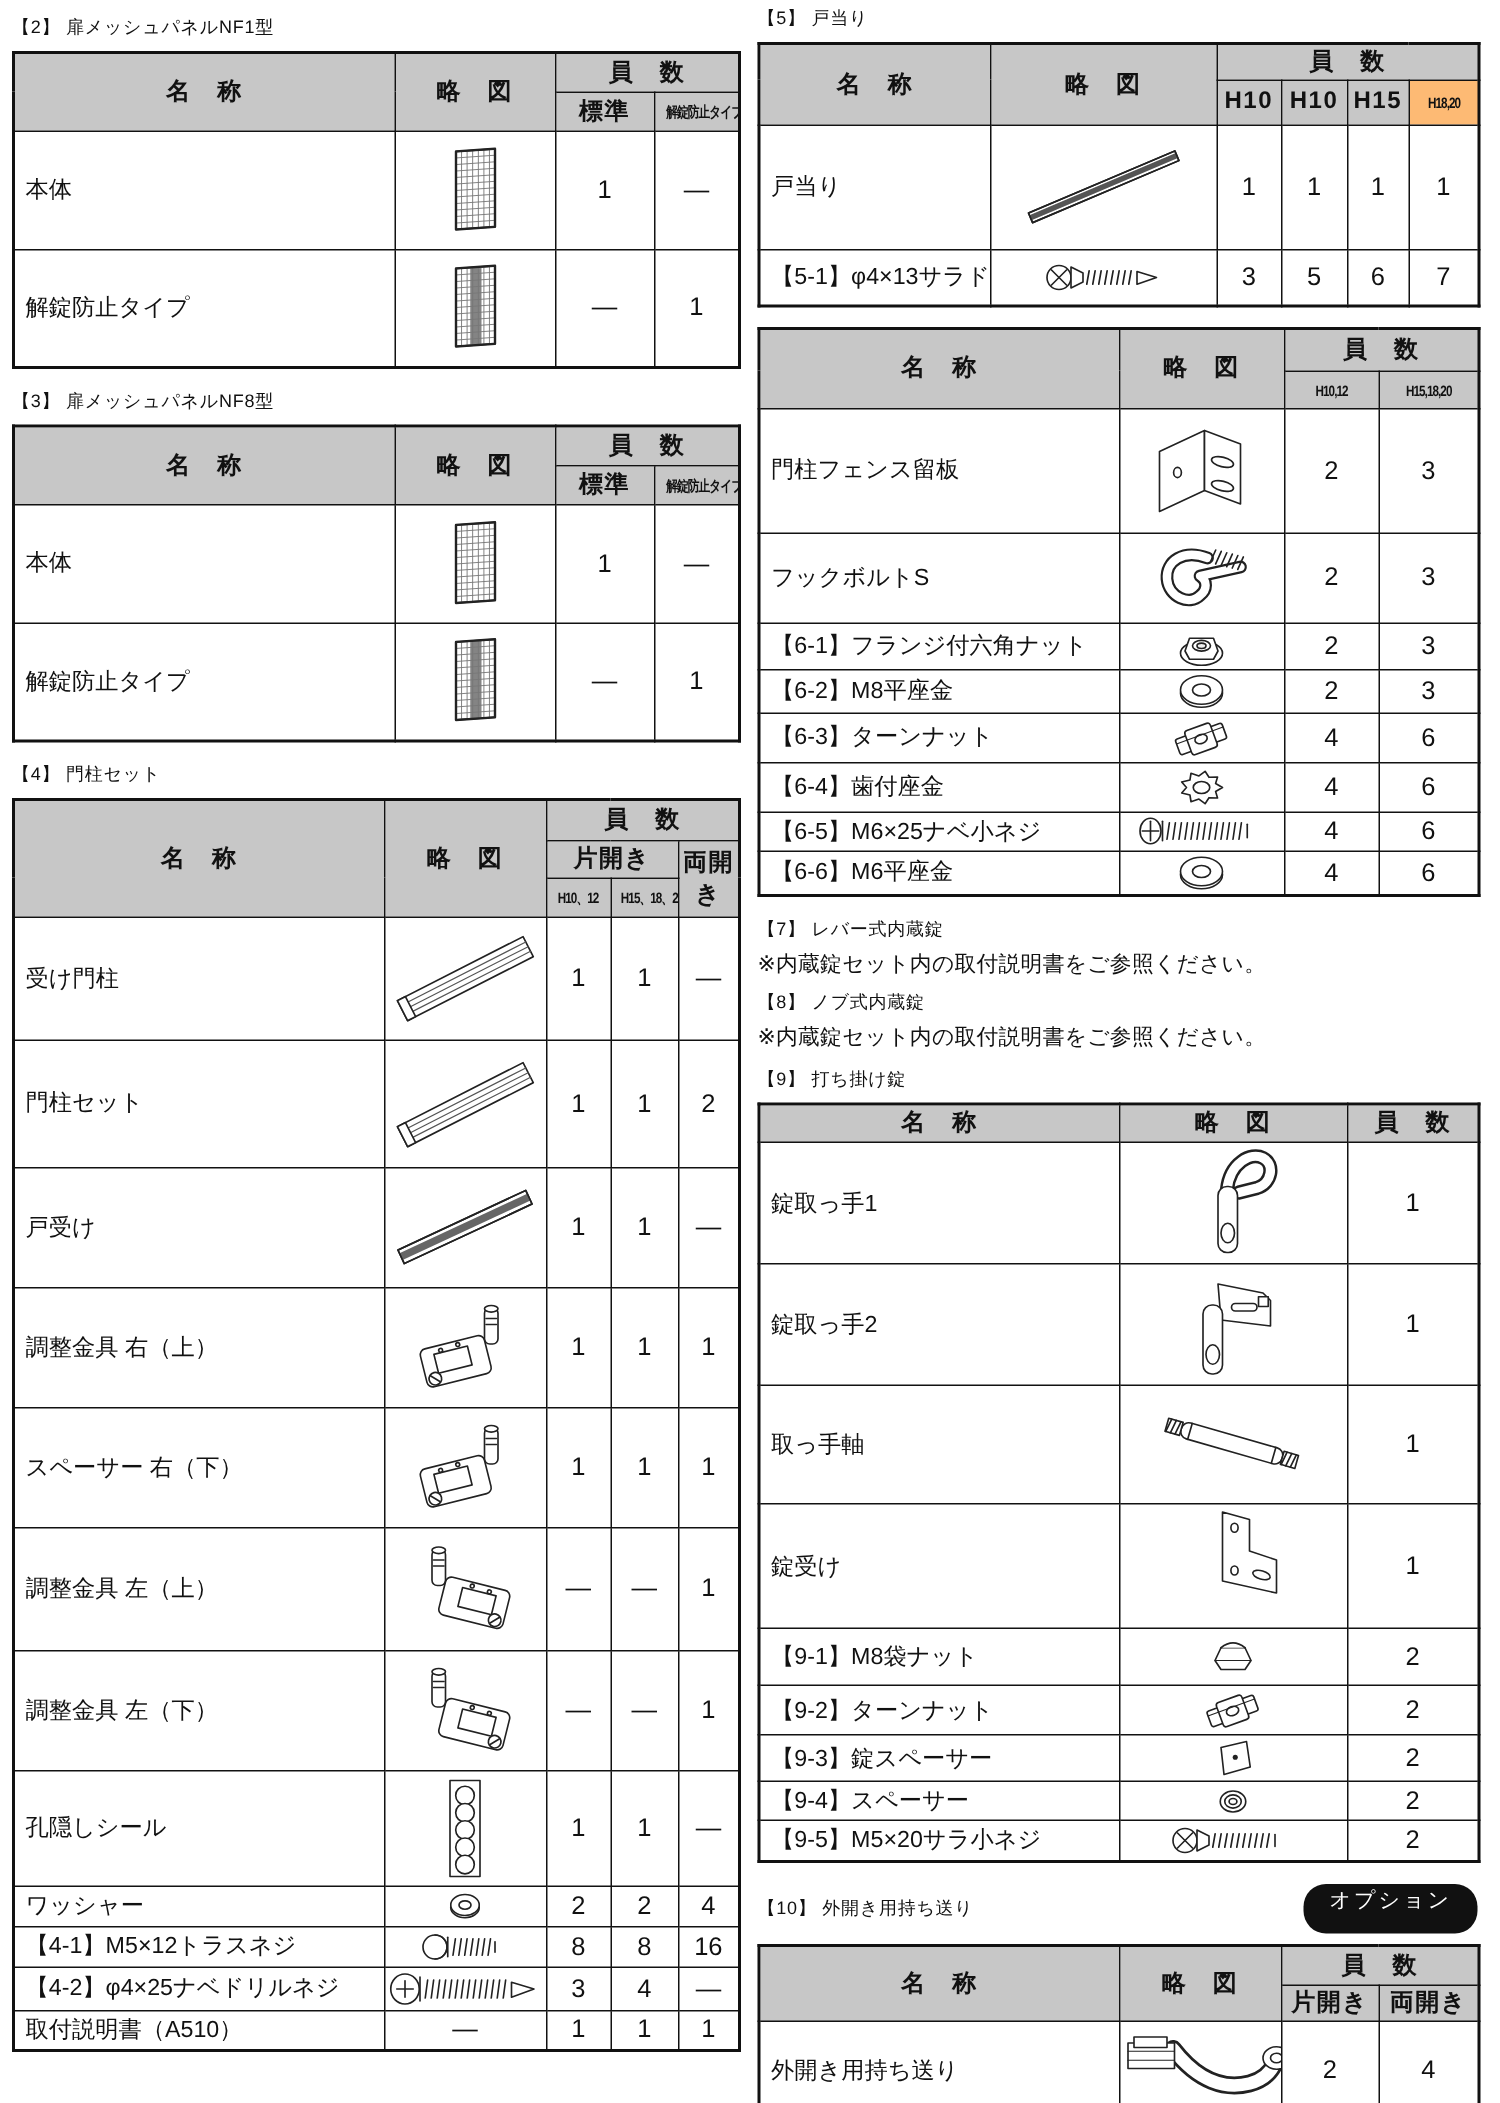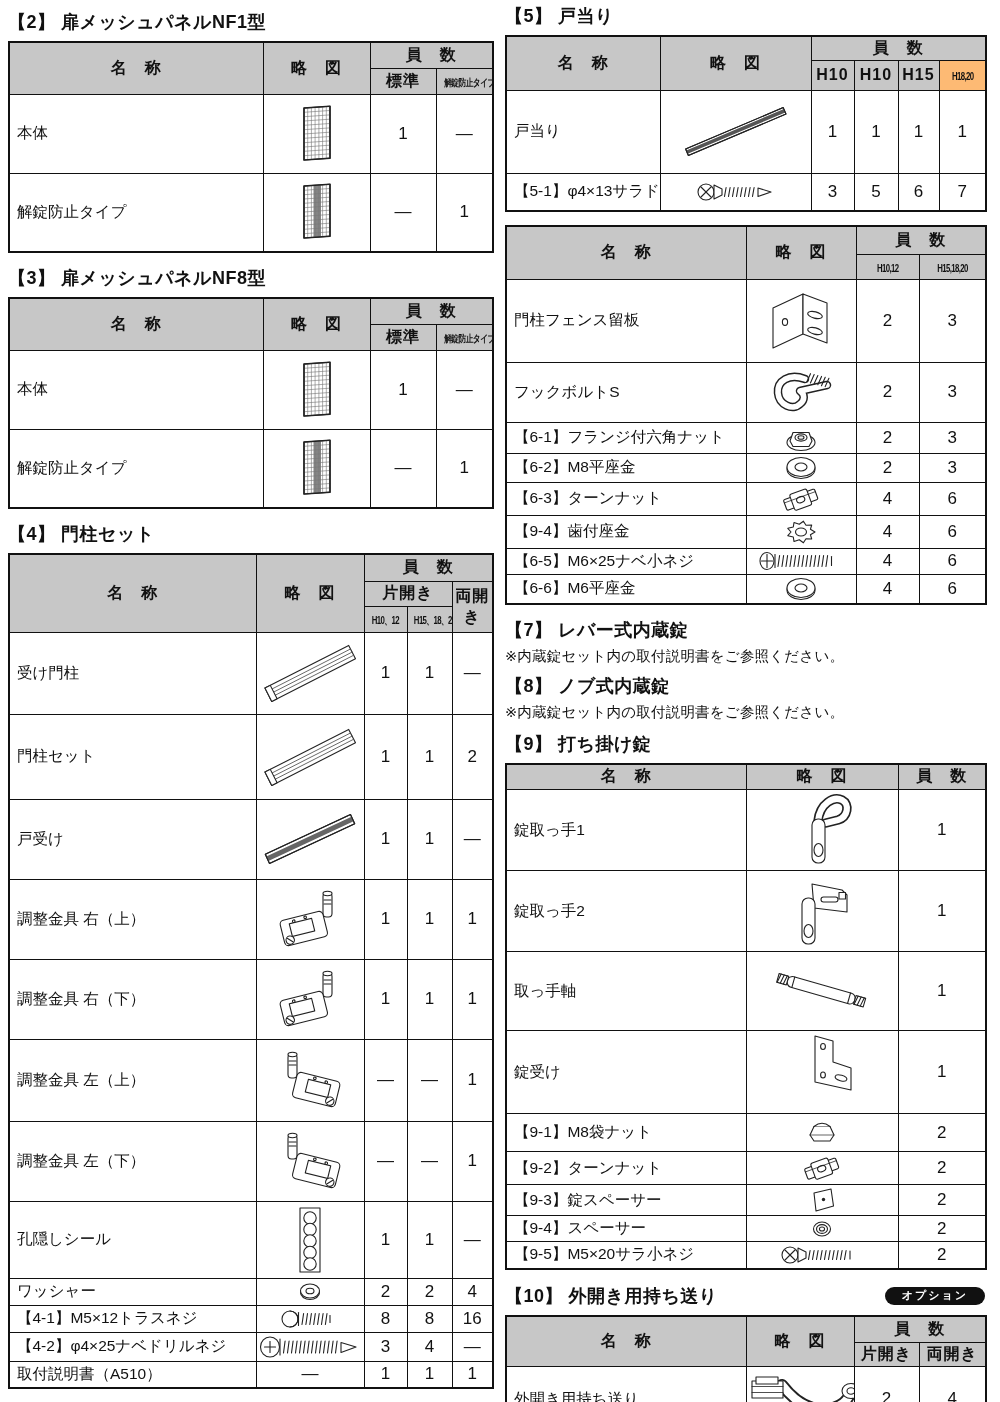--- a/index.html
+++ b/index.html
@@ -6,23 +6,23 @@
   .page{
     position:relative;width:1000px;height:1402px;background:#fff;
     font-family:"Liberation Sans","DejaVu Sans",sans-serif;color:#111;
     overflow:hidden;
   }
   .col{position:absolute;top:6px;}
   .col-left{left:8px;width:486px;}
   .col-right{left:505px;width:480px;top:2px;}
   .section{width:100%;}
   .sec-head{display:flex;align-items:center;justify-content:space-between;margin:0 0 7px 0;}
-  .sec-title{font-size:18px;font-weight:bold;letter-spacing:.5px;white-space:nowrap;}
-  .badge{background:#111;color:#fff;font-weight:bold;font-size:11px;border-radius:15px;
-         padding:3px 17px 4px;letter-spacing:2px;line-height:1;}
+  .sec-title{font-size:12px;font-weight:normal;letter-spacing:.5px;white-space:nowrap;}
+  .badge{background:#111;color:#fff;font-weight:normal;font-size:14px;border-radius:15px;
+         padding:3px 17px 16px;letter-spacing:2px;line-height:1;}
   .note{font-size:14.5px;margin:-2px 0 8px 0;letter-spacing:.2px;}
   table.ptable{border-collapse:collapse;table-layout:fixed;width:100%;
     border:2.2px solid #111;margin:0 0 13px 0;}
   .ptable th,.ptable td{border:1.4px solid #111;padding:0;overflow:hidden;vertical-align:middle;}
   .ptable th{background:#c7c7c7;font-size:16px;font-weight:bold;text-align:center;letter-spacing:1px;}
   .ptable th span.sm{display:inline-block;font-size:10px;letter-spacing:-0.8px;
     transform:scaleX(.78);transform-origin:center;white-space:nowrap;}
   td.name{font-size:15.5px;text-align:left;padding:2px 3px 2px 7px;letter-spacing:0;white-space:nowrap;}
   td.qty{text-align:center;font-size:17px;}
   td.fig{text-align:center;}
@@ -297,21 +297,21 @@
                       <line x1="11.5" y1="46.5" x2="16.5" y2="51.5"></line>
                       <circle cx="22" cy="31.5" r="1.3"></circle>
                       <circle cx="34" cy="30.5" r="1.3"></circle>
                     </g>
                   </svg></span></td>
               <td class="qty">1</td>
               <td class="qty">1</td>
               <td class="qty">1</td>
             </tr>
             <tr style="height: 80px;">
-              <td class="name">調整金具 右（下）</td>
+              <td class="name">スペーサー 右（下）</td>
               <td class="fig"><span><svg width="72" height="64" viewBox="0 0 72 64" fill="none" stroke="#222" stroke-width="1.1" stroke-linejoin="round" stroke-linecap="round">
                     <rect x="49" y="6" width="9" height="24" rx="3.5" fill="#fff"></rect>
                     <ellipse cx="53.5" cy="6.5" rx="4.5" ry="2.2" fill="#fff"></ellipse>
                     <line x1="50" y1="13" x2="57" y2="13"></line>
                     <line x1="50" y1="17" x2="57" y2="17"></line>
                     <g transform="rotate(-14 32 42)">
                       <rect x="8" y="28" width="44" height="26" rx="4" fill="#fff"></rect>
                       <rect x="17" y="33" width="23" height="13" fill="#fff"></rect>
                       <circle cx="14" cy="49" r="4.2" fill="#fff"></circle>
                       <line x1="11.5" y1="46.5" x2="16.5" y2="51.5"></line>
@@ -593,21 +593,21 @@
                       <rect x="6" y="11" width="33" height="11" rx="1.5" fill="#fff"></rect>
                       <rect x="13.5" y="8" width="18" height="17" rx="2" fill="#fff"></rect>
                       <ellipse cx="22.5" cy="16.5" rx="4.2" ry="3" fill="#fff"></ellipse>
                       <line x1="6" y1="14" x2="39" y2="14" stroke-width="0.7"></line>
                     </g>
                   </svg></span></td>
               <td class="qty">4</td>
               <td class="qty">6</td>
             </tr>
             <tr style="height: 26px;">
-              <td class="name">【9-4】歯付座金</td>
+              <td class="name">【6-4】歯付座金</td>
               <td class="fig"><span><svg width="40" height="32" viewBox="0 0 40 32" fill="none" stroke="#222" stroke-width="1.1" stroke-linejoin="round" stroke-linecap="round">
                     <polygon points="34.0,16.0 29.4,18.7 30.7,23.0 25.0,22.8 22.4,26.8 18.3,23.7 13.0,25.5 12.3,21.0 6.8,19.7 10.0,16.0 6.8,12.3 12.3,11.0 13.0,6.5 18.3,8.3 22.4,5.2 25.0,9.2 30.7,9.0 29.4,13.3" fill="#fff"></polygon>
                     <ellipse cx="20" cy="16" rx="5.5" ry="4" fill="#fff"></ellipse>
                   </svg></span></td>
               <td class="qty">4</td>
               <td class="qty">6</td>
             </tr>
             <tr style="height: 25px;">
               <td class="name">【6-5】M6×25ナベ小ネジ</td>
               <td class="fig"><span><svg width="88" height="24" viewBox="0 0 88 24" fill="none" stroke="#222" stroke-width="1.1" stroke-linejoin="round" stroke-linecap="round">

